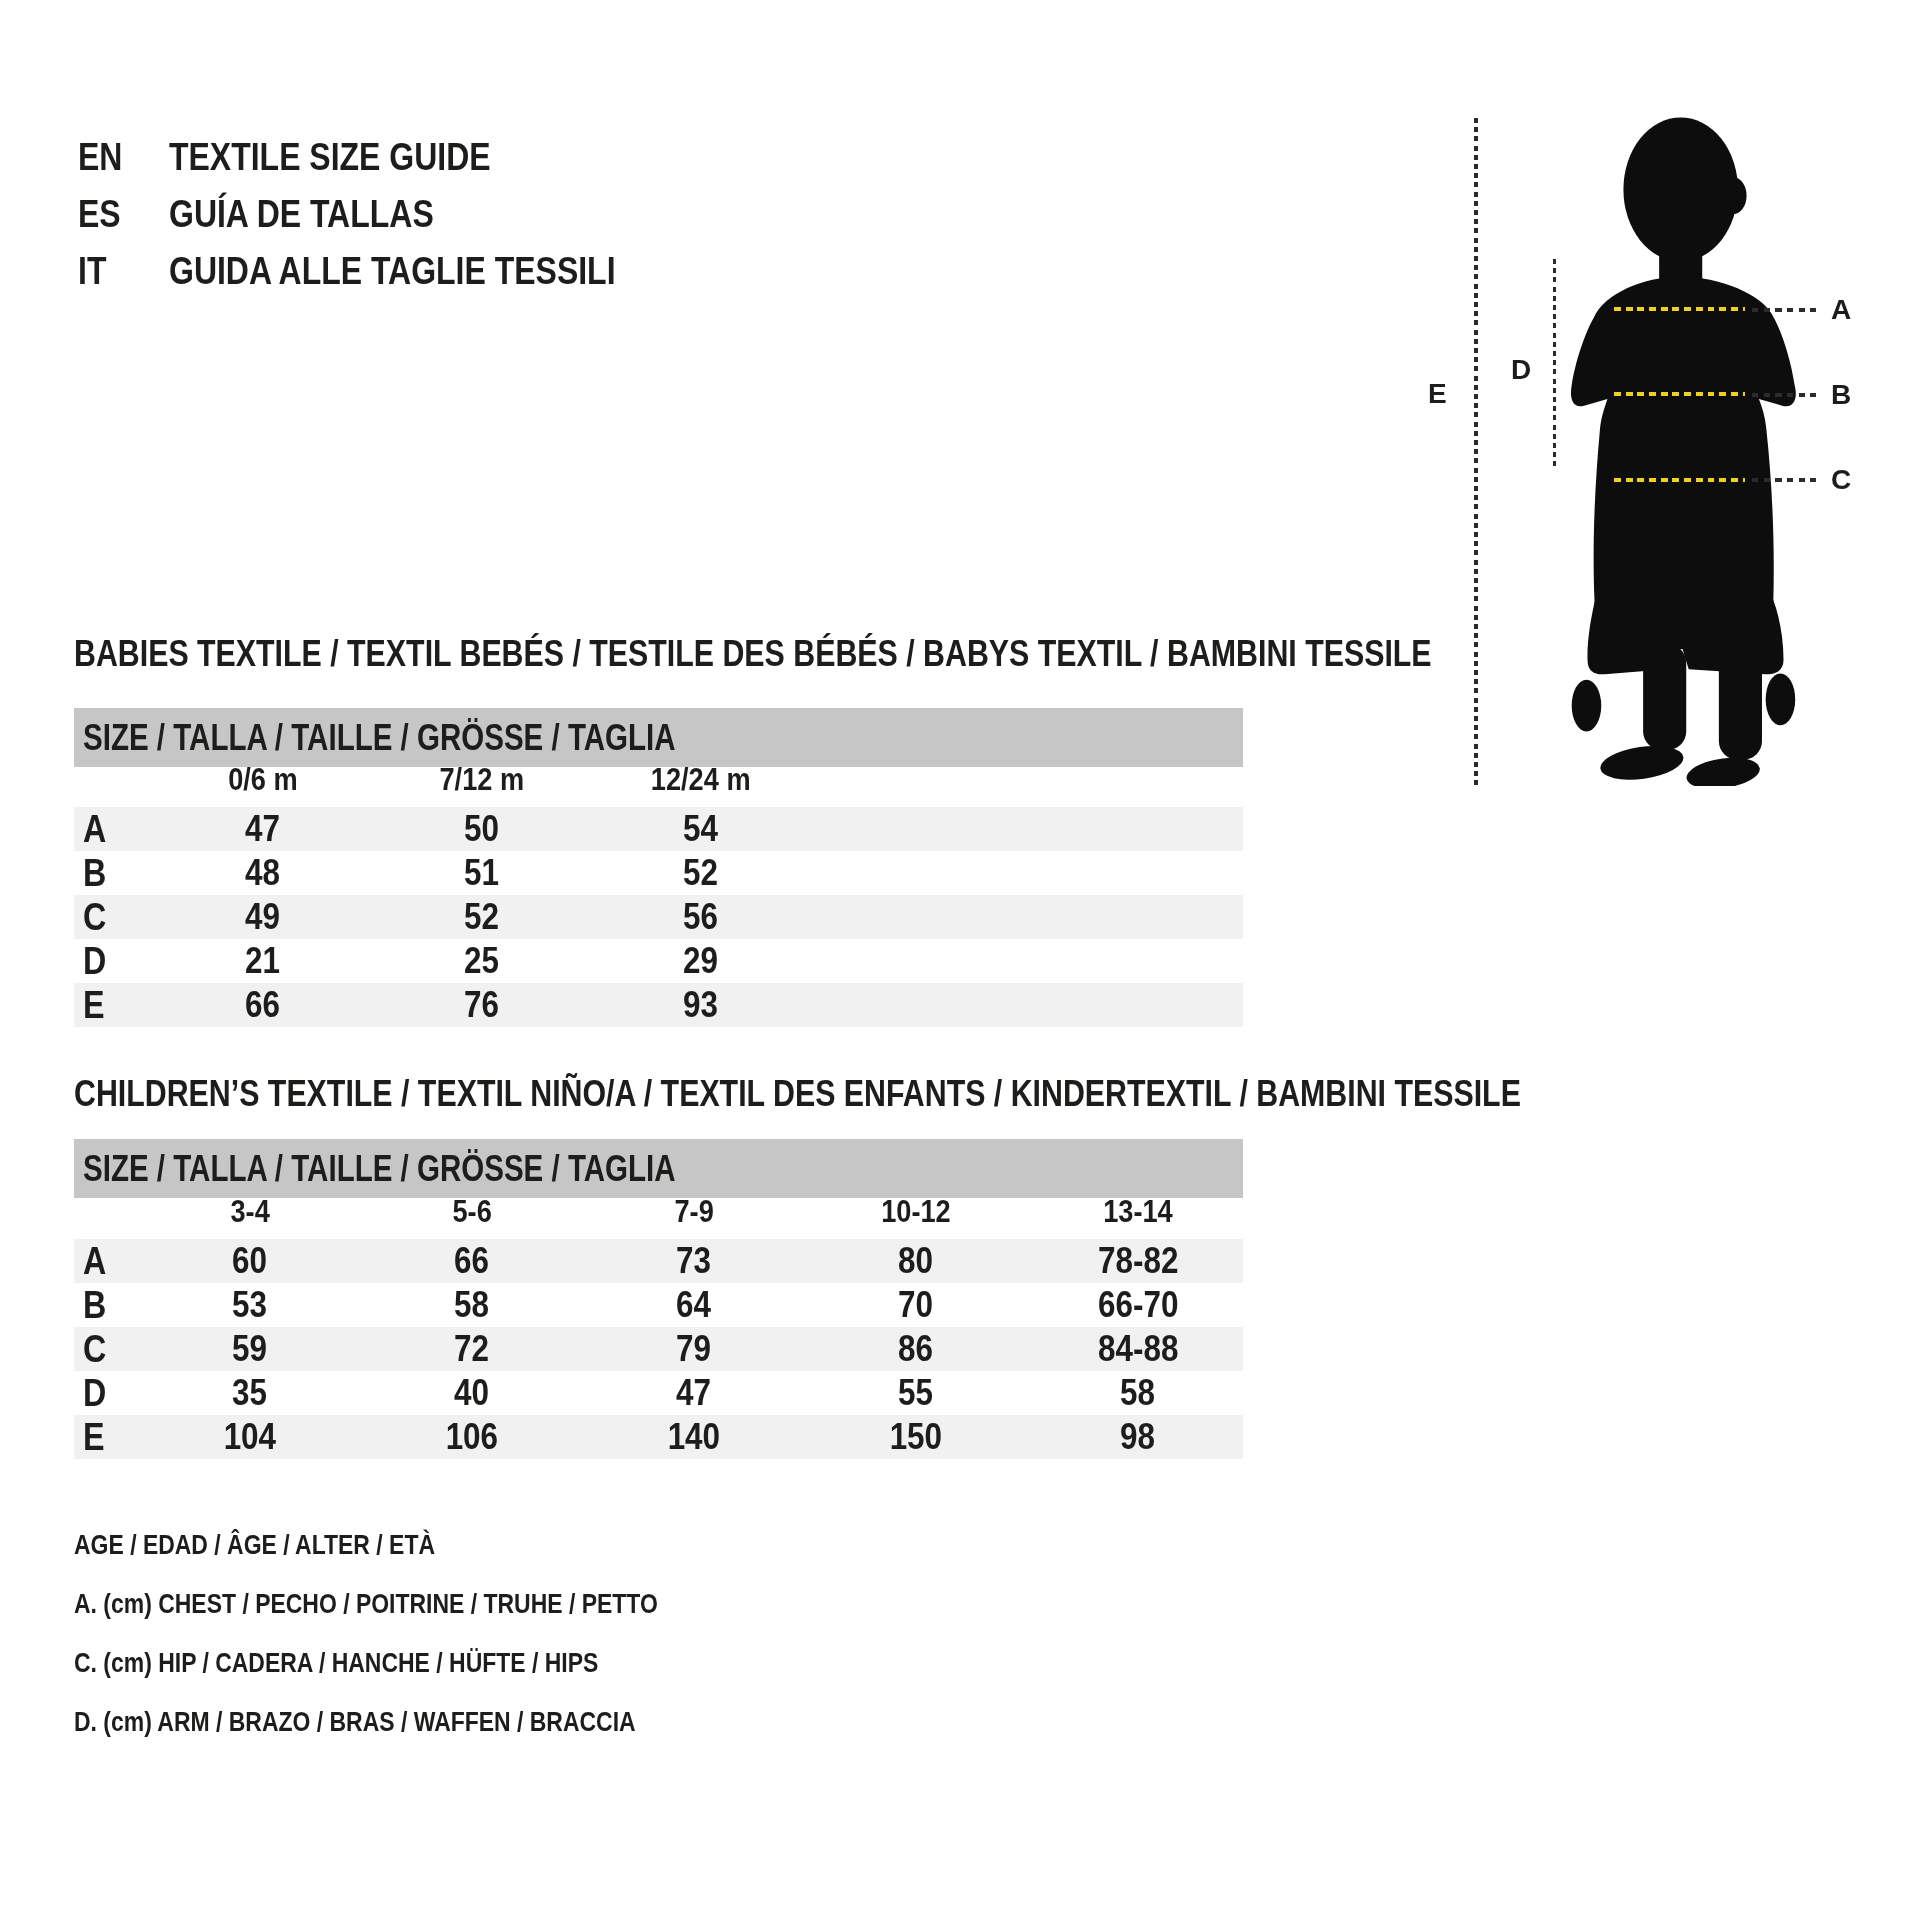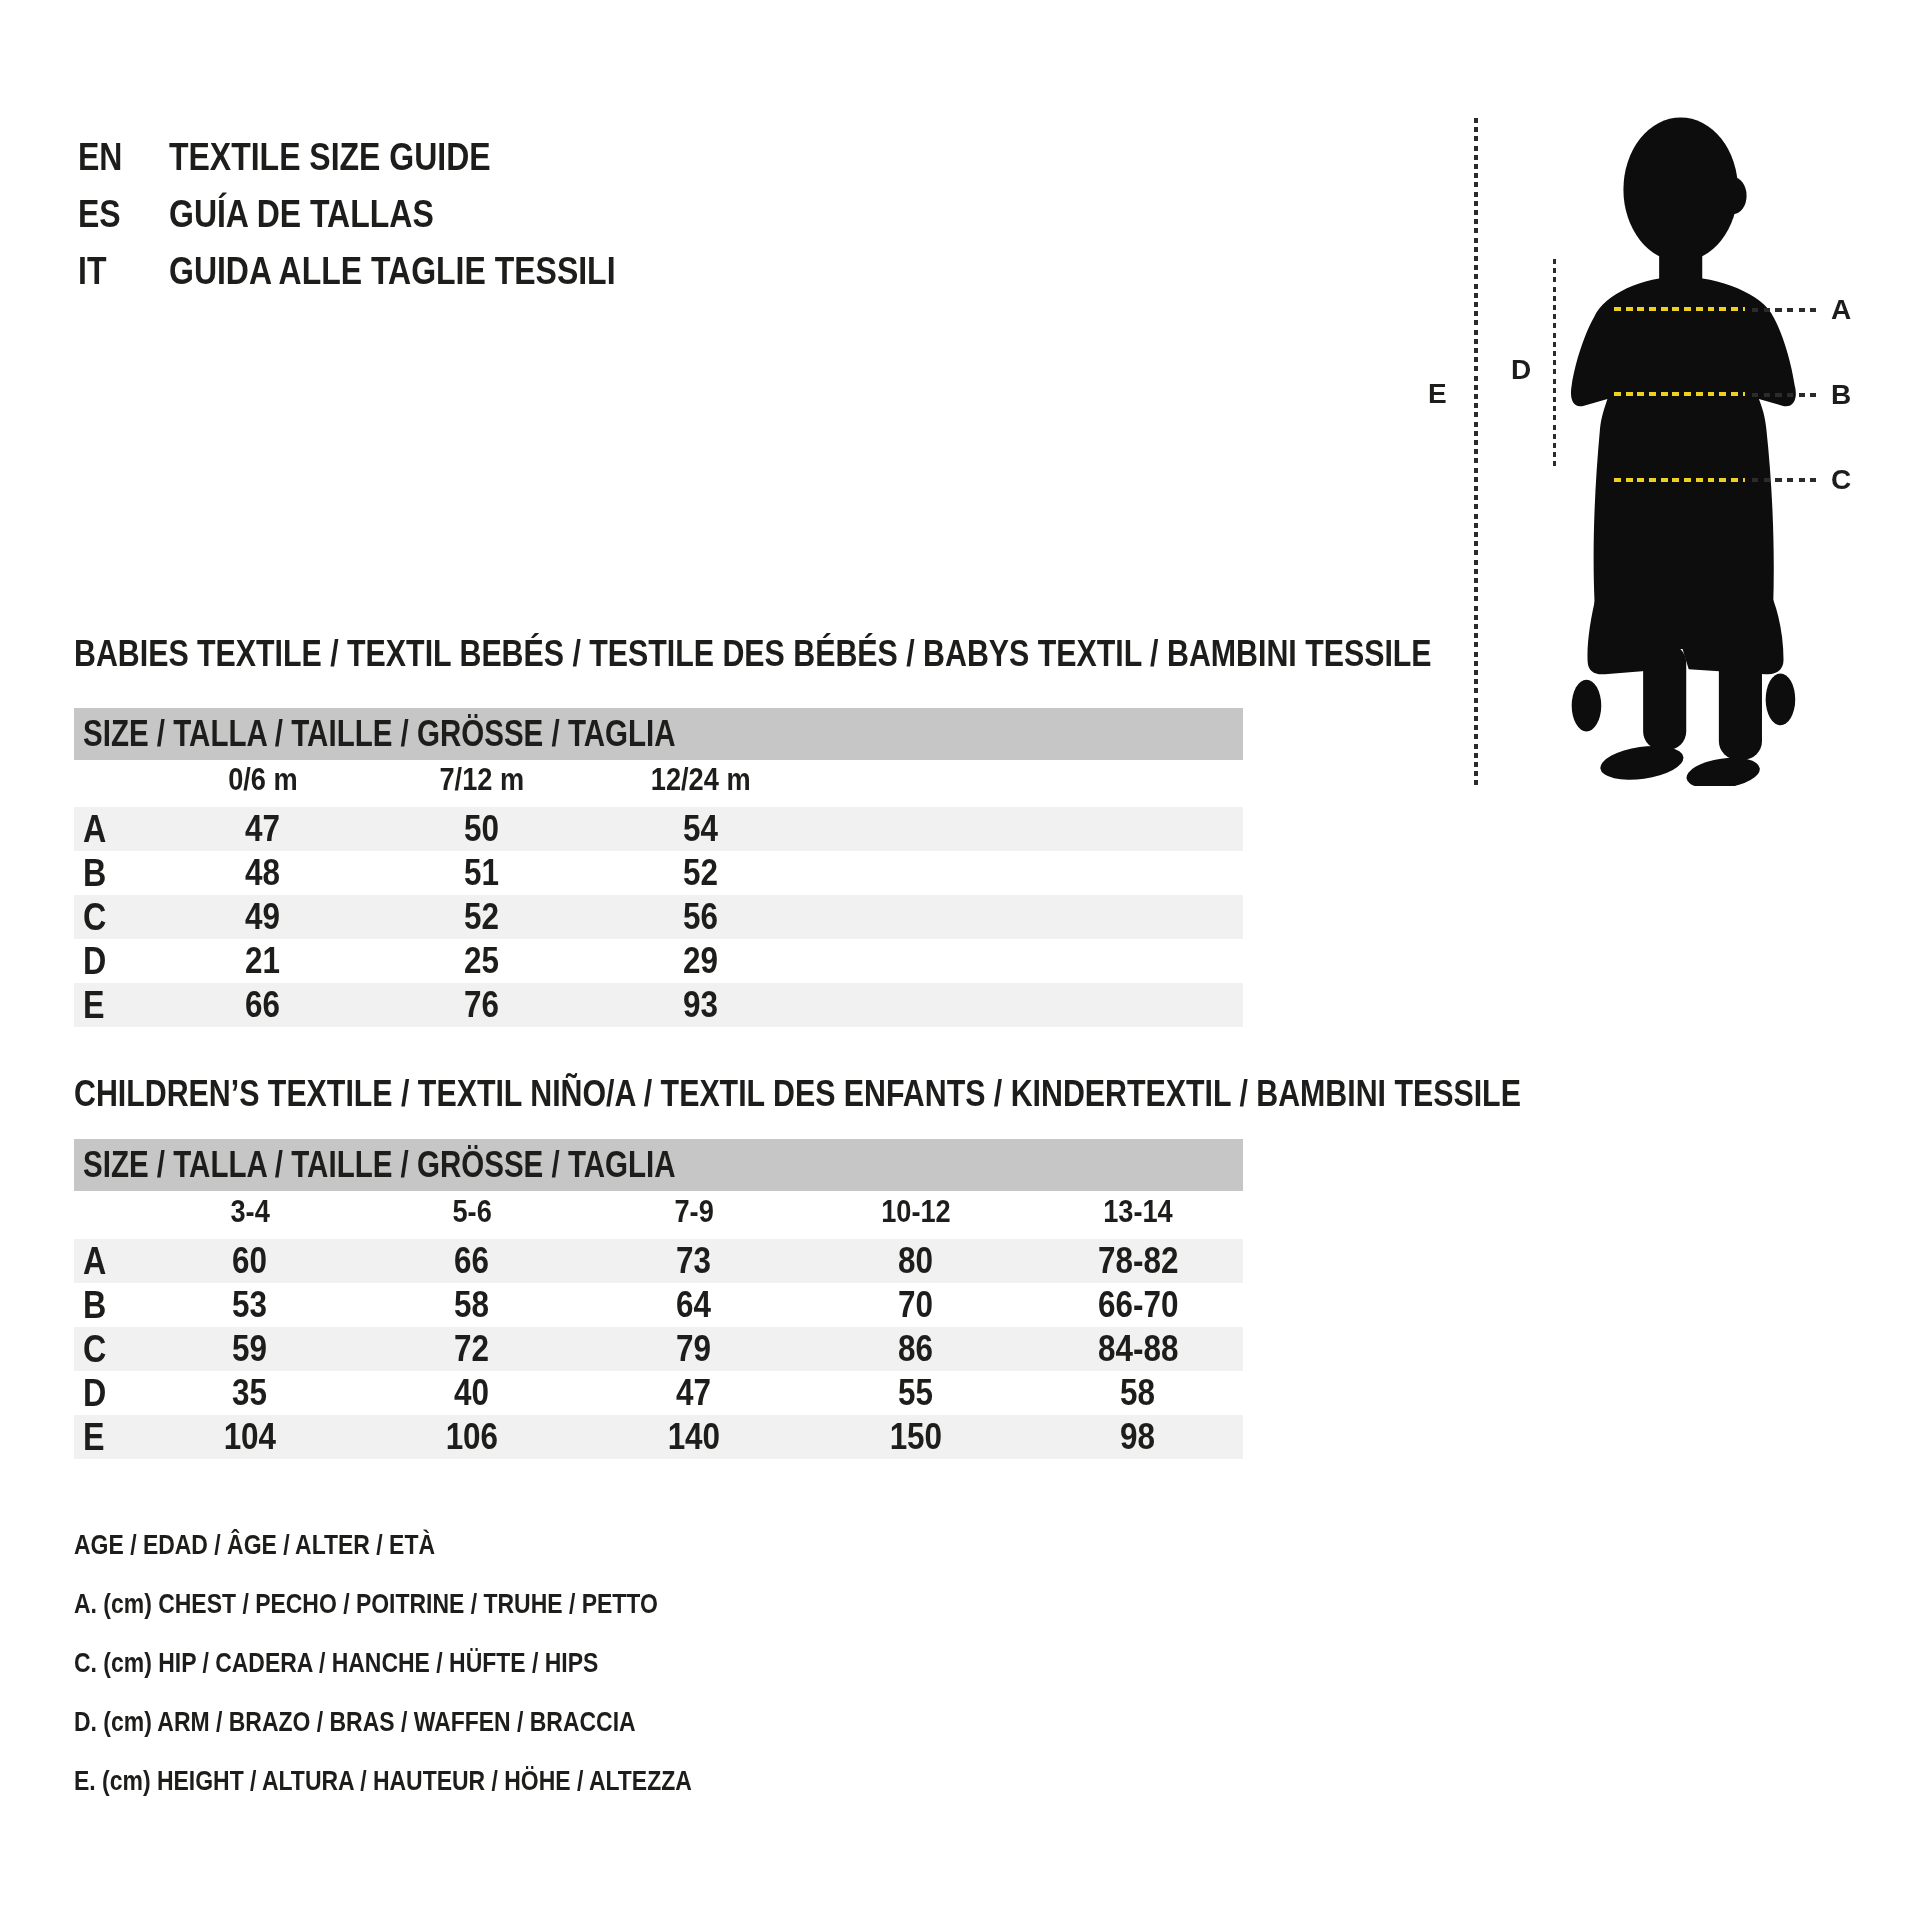--- a/index.html
+++ b/index.html
@@ -36,21 +36,21 @@
   #label-c { left: 1831px; top: 466px; }
   #label-d { left: 1511px; top: 356px; }
   #label-e { left: 1428px; top: 380px; }
 
   
   .section-title { left: 74px; font-size: 37px; font-weight: bold; line-height: 38px; white-space: nowrap; }
   #babies-title { top: 635px; }
   #children-title { top: 1075px; }
 
   
-  .size-bar { left: 74px; width: 1169px; height: 52px; background: #c6c6c6;
+  .size-bar { left: 74px; width: 1169px; height: 59px; background: #c6c6c6;
               font-size: 36px; font-weight: bold; display: flex; align-items: center; padding-left: 8.6px; box-sizing: border-box; }
   #babies-bar { top: 708px; }
   #children-bar { top: 1139px; }
 
   .tbl { left: 74px; width: 1169px; }
   #babies-table { top: 752px; }
   #children-table { top: 1184px; }
   .trow { display: grid; align-items: center; }
   .trow.head { height: 55px; }
   .trow.data { height: 44px; }
@@ -263,17 +263,14 @@
     </div>
   <div class="legend-row">
       <span class="cond">A. (cm) CHEST / PECHO / POITRINE / TRUHE / PETTO</span>
     </div>
   <div class="legend-row">
       <span class="cond">C. (cm) HIP / CADERA / HANCHE / HÜFTE / HIPS</span>
     </div>
   <div class="legend-row">
       <span class="cond">D. (cm) ARM / BRAZO / BRAS / WAFFEN / BRACCIA</span>
     </div>
-  <div class="legend-row">
-      <span class="cond">E. (cm) HEIGHT / ALTURA / HAUTEUR / HÖHE / ALTEZZA</span>
-    </div>
 </div>
 
 
 </body></html>

